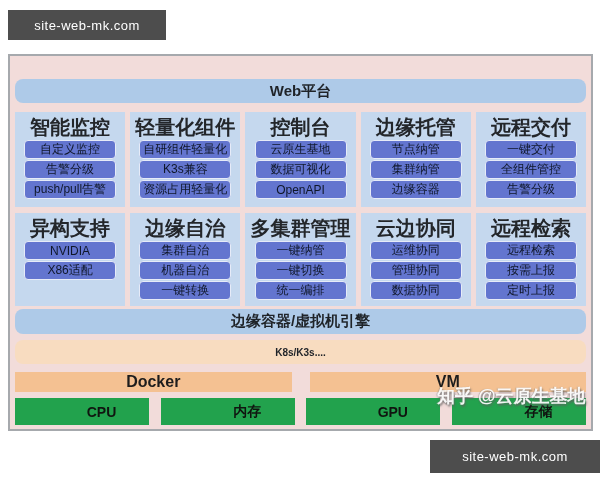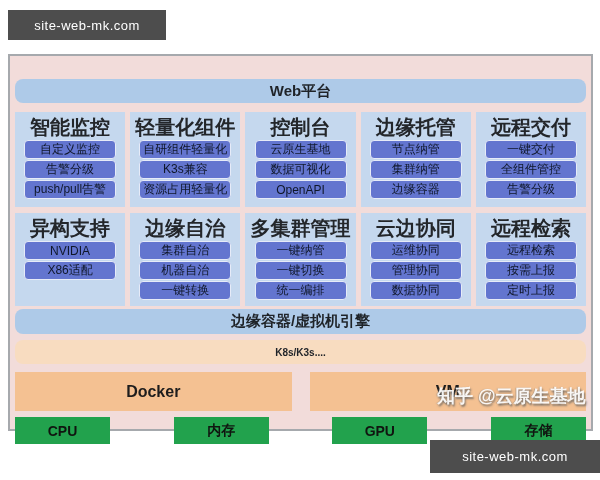--- a/index.html
+++ b/index.html
@@ -42,32 +42,32 @@
     height:24px; line-height:24px; white-space:nowrap;
   }
   .feature-btn {
     width:92px; height:19px; margin-top:1px; box-sizing:border-box;
     background:var(--button,#6375cf); color:#0f172a;
     border:1px solid #e6ebf8; border-radius:4px;
     font-size:12px; display:flex; align-items:center; justify-content:center;
     white-space:nowrap;
   }
 
-  .docker-row { margin-top:8px; height:39px; display:flex; gap:18px; }
+  .docker-row { margin-top:8px; height:20px; display:flex; gap:18px; }
   .orange-box {
     flex:1; background:var(--runtime-box,#f4c192);
     display:flex; align-items:center; justify-content:center;
     font-size:16px; font-weight:600; color:#1d1d1d;
   }
 
   .hw-row { margin-top:6px; height:27px; display:flex; justify-content:space-between; }
   .hw-box {
     width:95px; background:var(--hardware-green,#22a24d);
     display:flex; align-items:center; justify-content:center;
-    font-size:14px; font-weight:bold; color:#101510;
+    font-size:14px; font-weight:bold; color:#101510;padding-left:39px;
   }
 
   .overlay-watermark {
     position:absolute; left:437px; top:383px;
     font-size:18px; font-weight:bold; line-height:26px;
     color:rgba(255,255,255,0.92);
     text-shadow:1px 2px 2px rgba(95,95,95,0.8), -1px 0 1px rgba(120,120,120,0.4);
     white-space:nowrap;
   }
 </style>

